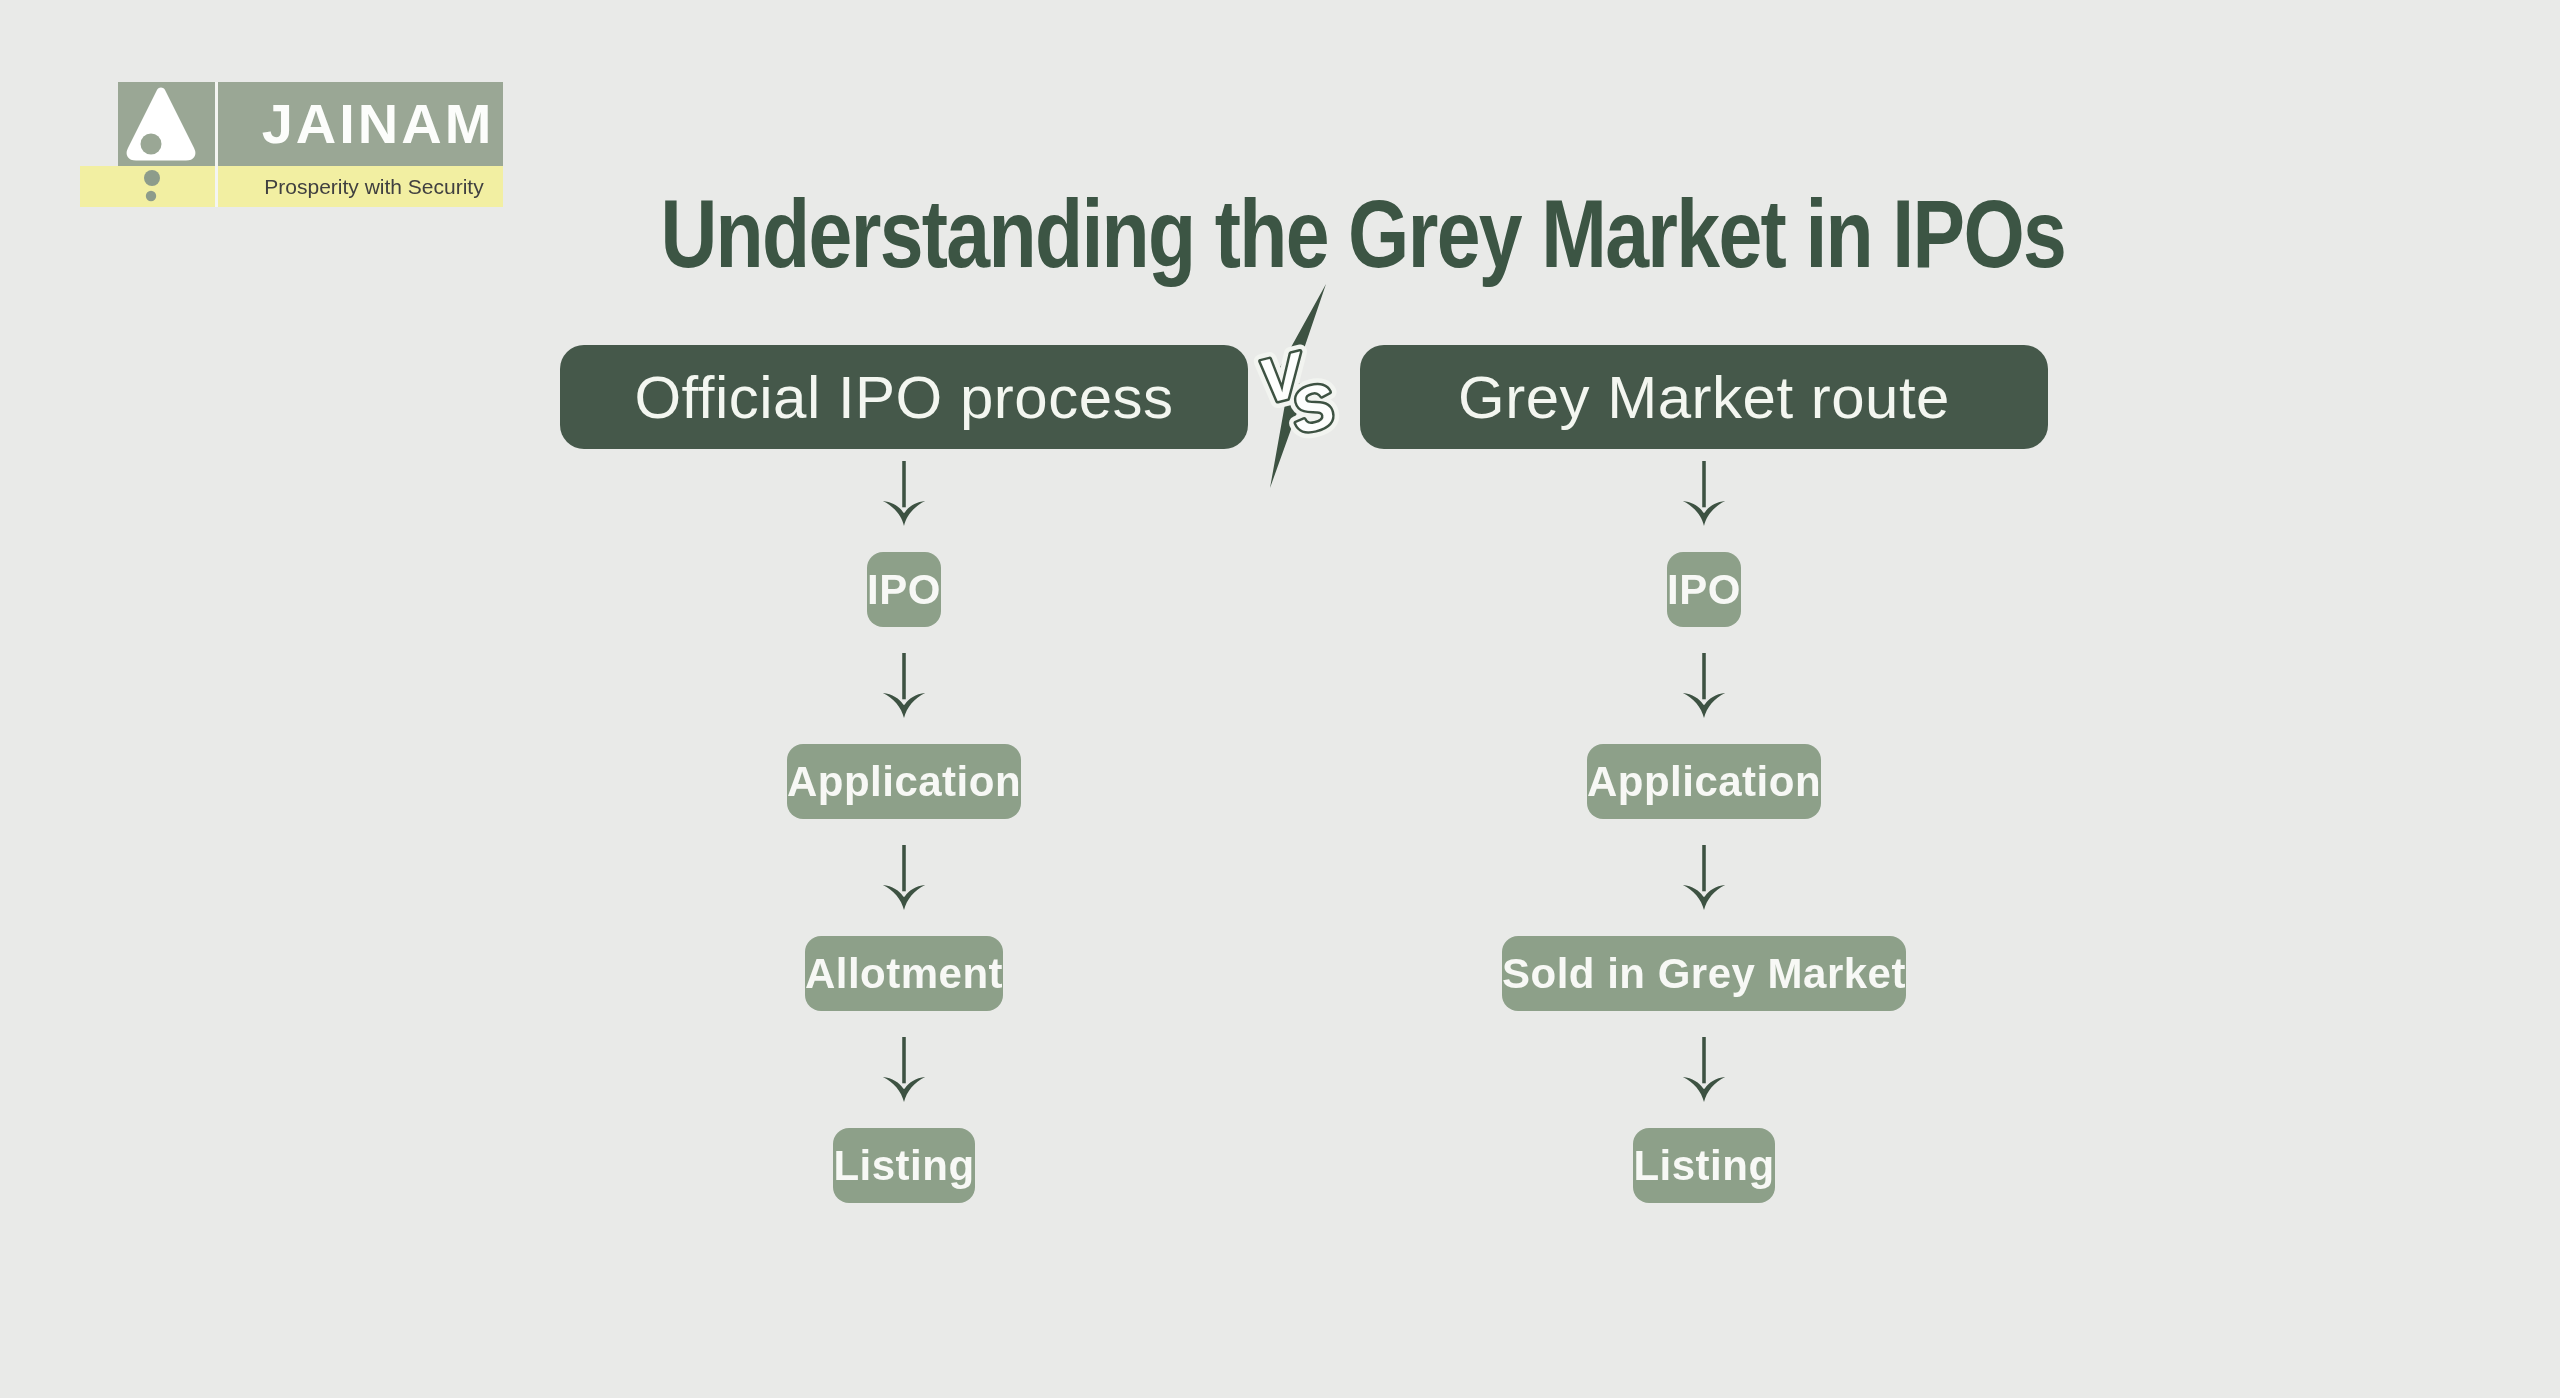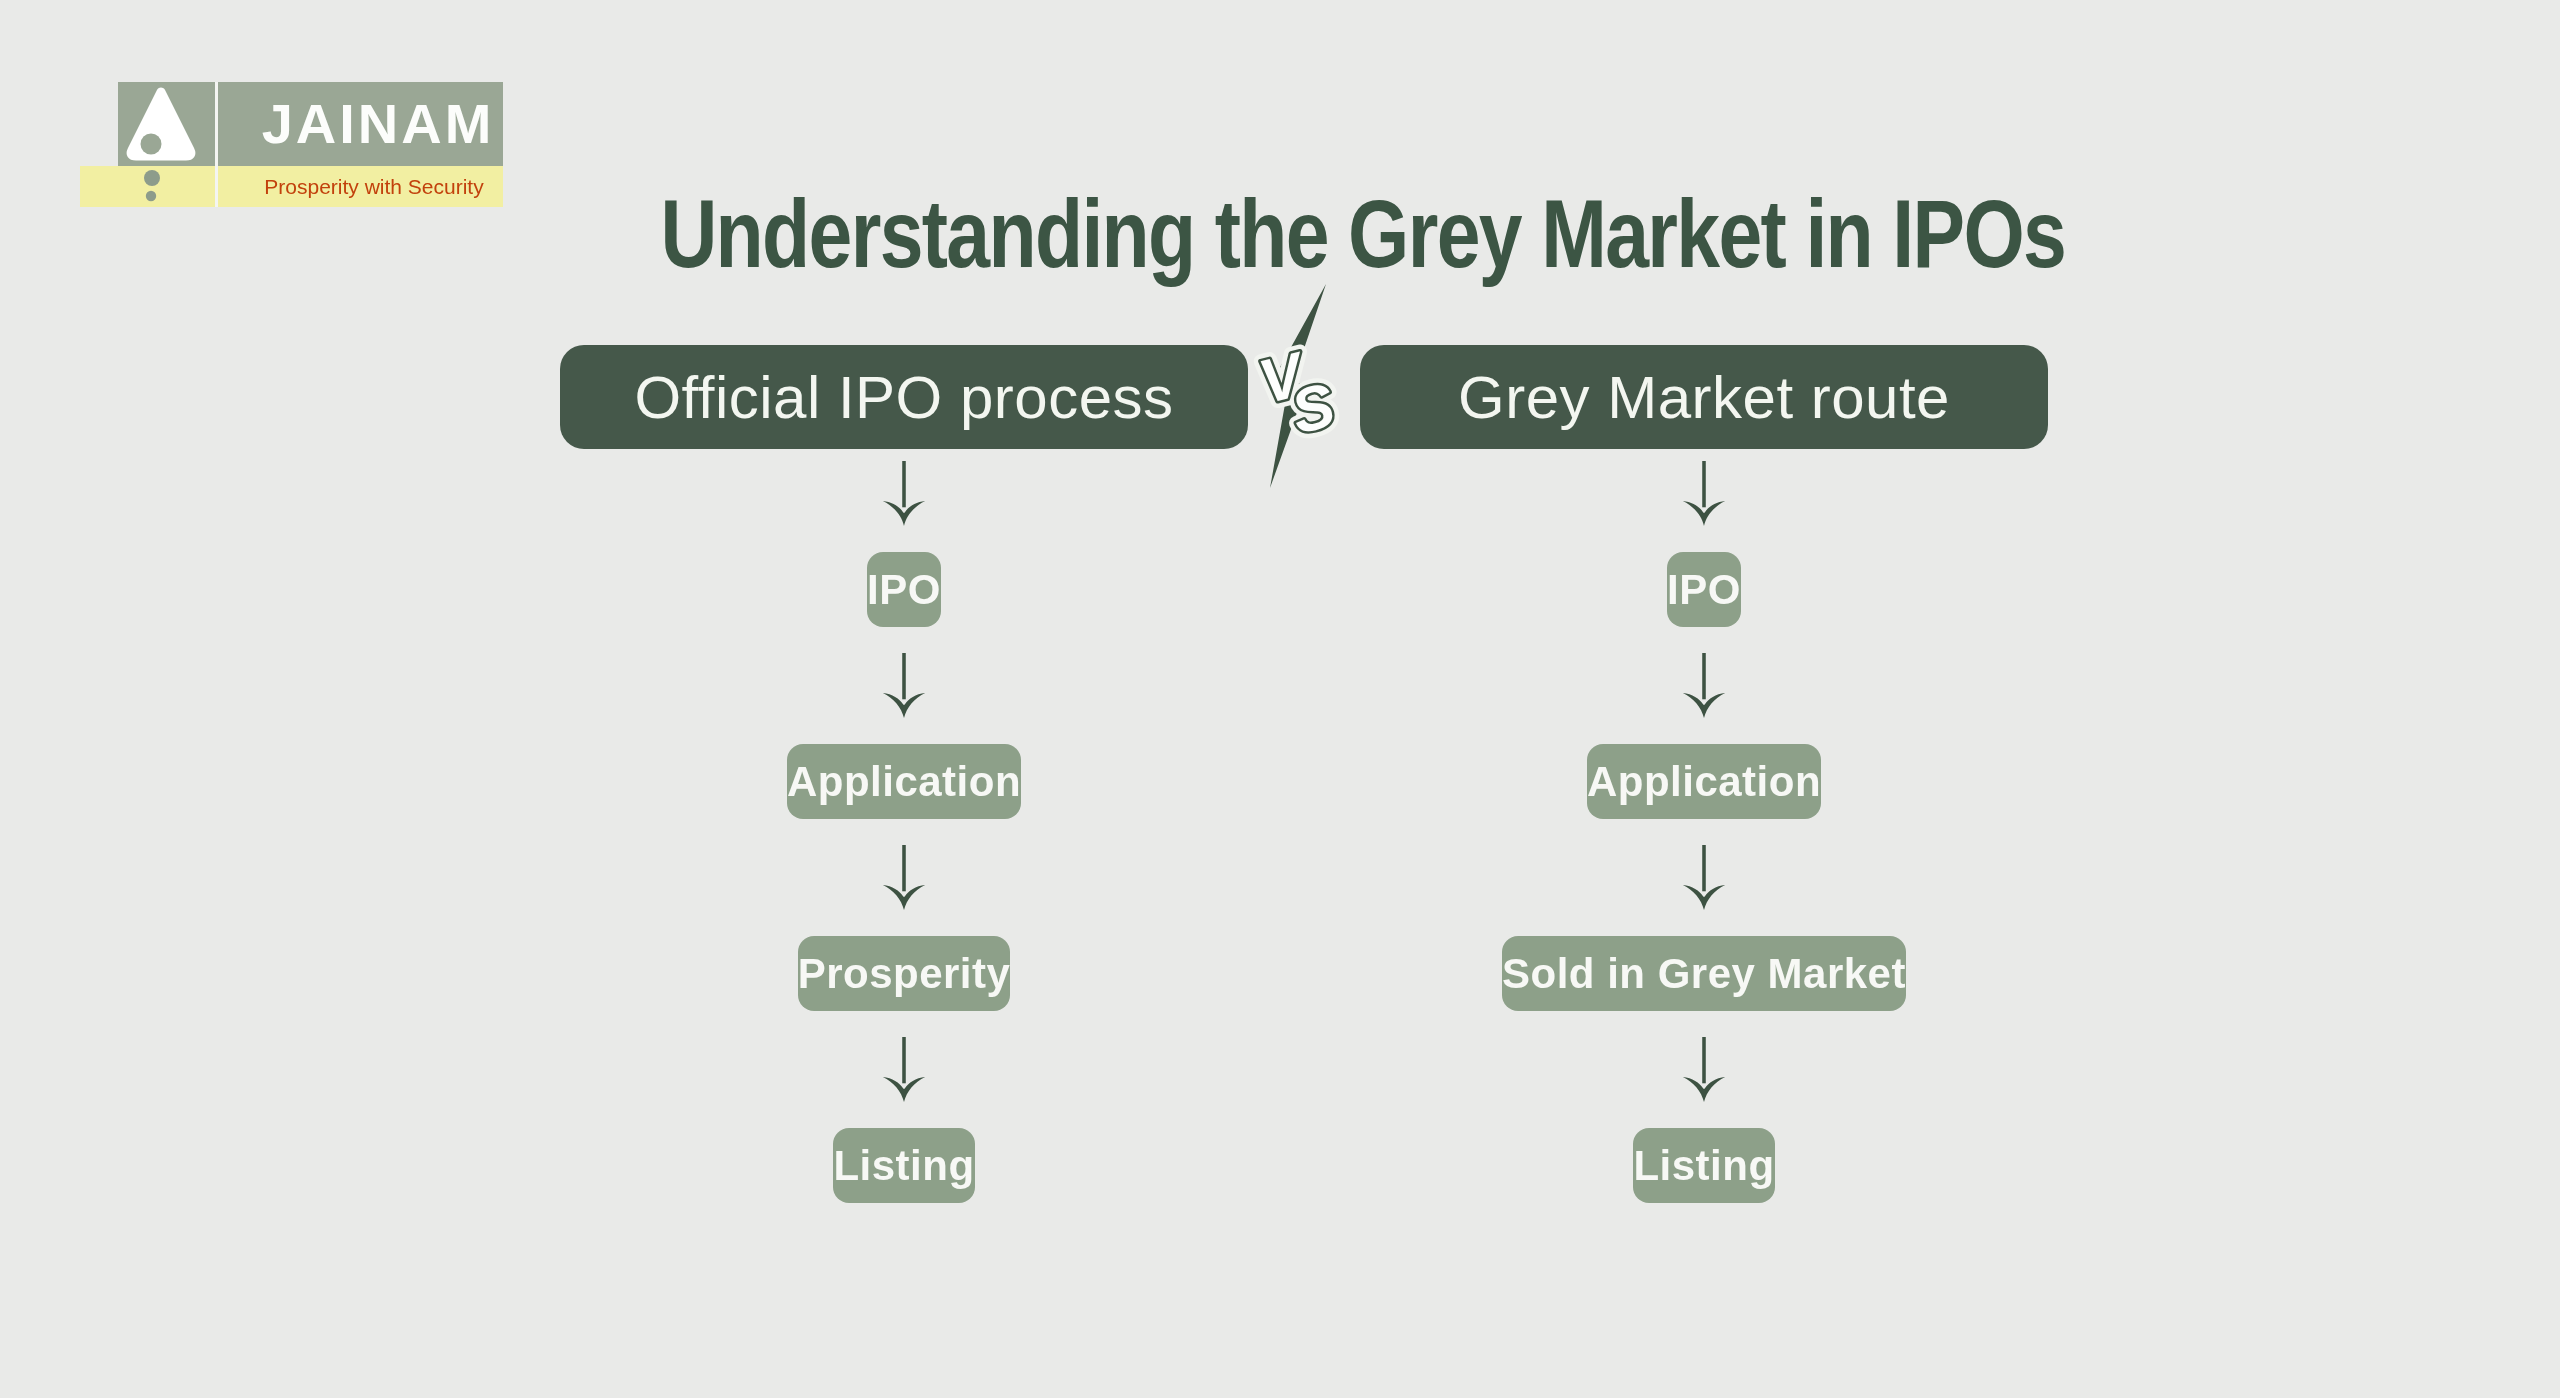--- a/index.html
+++ b/index.html
@@ -7,21 +7,21 @@
           font-family:"Liberation Sans",sans-serif;}
 
   
   .logo{position:absolute;left:80px;top:82px;width:423px;height:125px;}
   .logo-top{position:absolute;left:0;top:0;right:0;height:84px;background:#9aa795;display:flex;margin-left:38px;}
   .logo-band{position:absolute;left:0;right:0;bottom:0;height:41px;background:#f2efa2;
              display:flex;align-items:center;justify-content:center;box-sizing:border-box;padding-left:165px;}
   .logo-mark-cell{width:135px;height:84px;}
   .logo-name{flex:1;display:flex;align-items:center;justify-content:center;color:#fcfdfb;
              font-size:56px;font-weight:bold;letter-spacing:3px;padding-bottom:2px;}
-  .logo-tagline{color:#c2410c;font-size:21px;}
+  .logo-tagline{color:#404040;font-size:21px;}
   .logo-divider{position:absolute;left:135px;top:0;bottom:0;width:3px;background:#f4f5f2;z-index:3;}
   .logo-mark-svg{position:absolute;left:0;top:0;z-index:2;}
 
   
   .title{position:absolute;left:520px;top:180px;width:1560px;height:108px;line-height:108px;
          text-align:center;font-size:96px;font-weight:800;letter-spacing:-2px;color:#3c5544;
          white-space:nowrap;transform:scaleX(.82);transform-origin:center;}
 
   
   .header-box{position:absolute;top:345px;width:688px;height:104px;background:#45584a;
@@ -100,21 +100,21 @@
         <use href="#arrowDef"></use>
       </svg>
     <div class="pill">IPO</div>
     <svg class="arrow-svg" viewBox="0 0 46 66">
         <use href="#arrowDef"></use>
       </svg>
     <div class="pill">Application</div>
     <svg class="arrow-svg" viewBox="0 0 46 66">
         <use href="#arrowDef"></use>
       </svg>
-    <div class="pill">Prosperity</div>
+    <div class="pill">Allotment</div>
     <svg class="arrow-svg" viewBox="0 0 46 66">
         <use href="#arrowDef"></use>
       </svg>
     <div class="pill">Listing</div>
   </div>
 
   <div class="column col-right">
     <svg class="arrow-svg" viewBox="0 0 46 66">
         <use href="#arrowDef"></use>
       </svg>

